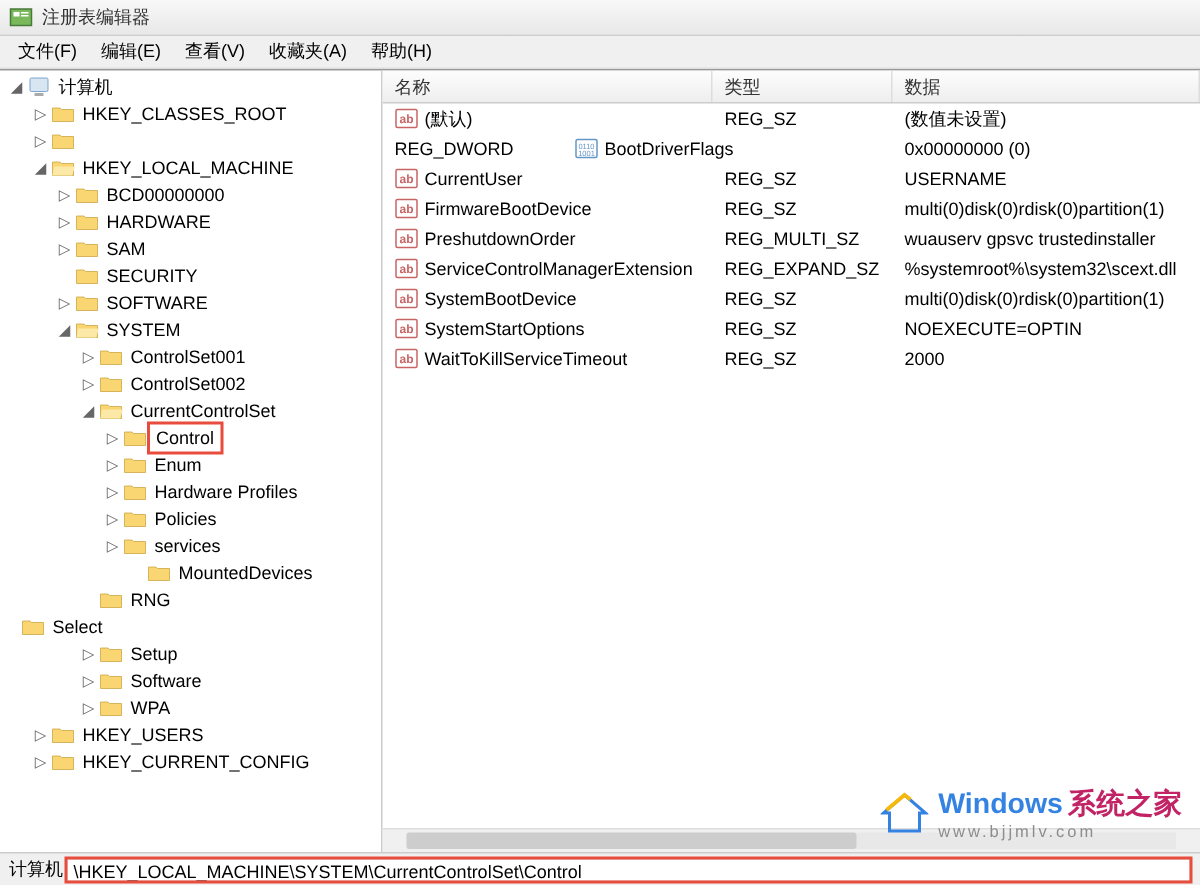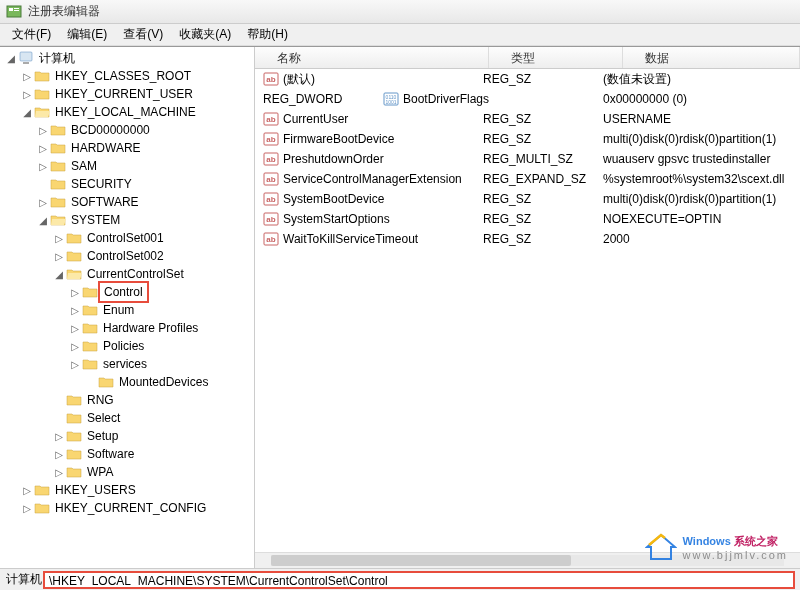--- a/index.html
+++ b/index.html
@@ -16,35 +16,35 @@
     
     .tree-panel { width: 255px; border-right: 1px solid #ccc; overflow-y: auto; overflow-x: hidden; padding: 2px 0; }
     .tree-node { display: flex; align-items: center; height: 18px; white-space: nowrap; cursor: pointer; user-select: none; }
     .tree-expander { width: 14px; height: 14px; display: flex; align-items: center; justify-content: center; font-size: 10px; color: #666; flex-shrink: 0; }
     .tree-icon { width: 16px; height: 14px; margin-right: 3px; flex-shrink: 0; }
     .tree-label { padding: 1px 2px; }
     .tree-label.highlighted { outline: 2px solid #e74c3c; outline-offset: 1px; padding: 1px 3px; }
     
     .list-panel { flex: 1; display: flex; flex-direction: column; overflow: hidden; }
     .list-header { display: flex; height: 22px; background: linear-gradient(#fdfdfd, #eee); border-bottom: 1px solid #ccc; }
-    .list-header-col { padding: 3px 8px; border-right: 1px solid #ddd; font-size: 12px; color: #333; margin-left: 14px; }
+    .list-header-col { padding: 3px 8px; border-right: 1px solid #ddd; font-size: 12px; color: #333; }
     .list-body { flex: 1; overflow: auto; }
     .list-row { display: flex; height: 20px; align-items: center; }
     .list-cell { padding: 2px 8px; white-space: nowrap; overflow: hidden; text-overflow: ellipsis; display: flex; align-items: center; }
     .value-icon { width: 16px; height: 16px; margin-right: 4px; flex-shrink: 0; }
     .scrollbar-placeholder { height: 16px; background: #f0f0f0; border-top: 1px solid #ddd; position: relative; }
     .scroll-track { position: absolute; left: 16px; right: 16px; top: 2px; bottom: 2px; background: #e8e8e8; }
     .scroll-thumb { position: absolute; left: 16px; width: 300px; top: 2px; bottom: 2px; background: #cdcdcd; border-radius: 2px; }
     
     .statusbar { height: 22px; border-top: 1px solid #ccc; background: #f0f0f0; display: flex; align-items: center; padding: 0 6px; font-size: 12px; }
     .statusbar-label { margin-right: 2px; }
     .statusbar-path { flex: 1; outline: 2px solid #e74c3c; outline-offset: -1px; padding: 1px 4px; background: #fff; border: 1px solid #ccc; height: 16px; line-height: 14px; }
     
     .watermark { position: absolute; right: 12px; bottom: 30px; display: flex; align-items: center; gap: 6px; opacity: 0.95; pointer-events: none; }
-    .watermark-text { color: #2a7de1; font-size: 11px; font-weight: bold; }
+    .watermark-text { color: #2a7de1; font-size: 19px; font-weight: bold; }
     .watermark-sub { color: #888; font-size: 11px; display: block; letter-spacing: 2px; }
     
     
     .folder-svg { fill: #f9d671; stroke: #c8a23c; stroke-width: 0.5; }
     .computer-svg { fill: #d8e6f2; stroke: #5a8bbd; stroke-width: 0.5; }
   </style>
 </head>
 <body>
 
 <div class="titlebar">
@@ -81,21 +81,20 @@
       <svg class="tree-icon" viewBox="0 0 16 14">
           <path class="folder-svg" d="M1 3 L6 3 L7 4 L15 4 L15 12 L1 12 Z"></path>
         </svg>
       <span class="tree-label">HKEY_CLASSES_ROOT</span>
     </div>
     <div class="tree-node" style="padding-left:20px">
       <span class="tree-expander">▷</span>
       <svg class="tree-icon" viewBox="0 0 16 14">
           <path class="folder-svg" d="M1 3 L6 3 L7 4 L15 4 L15 12 L1 12 Z"></path>
         </svg>
-      <span class="tree-label">HKEY_CURRENT_USER</span>
     </div>
     <div class="tree-node" style="padding-left:20px">
       <span class="tree-expander">◢</span>
       <svg class="tree-icon" viewBox="0 0 16 14">
           <path class="folder-svg" d="M1 3 L6 3 L7 4 L15 4 L15 12 L1 12 Z"></path>
           <path fill="#fce9a8" d="M2 6 L16 6 L14 12 L1 12 Z"></path>
         </svg>
       <span class="tree-label">HKEY_LOCAL_MACHINE</span>
     </div>
     <div class="tree-node" style="padding-left:36px">
@@ -205,21 +204,21 @@
         </svg>
       <span class="tree-label">MountedDevices</span>
     </div>
     <div class="tree-node" style="padding-left:52px">
       <span class="tree-expander"></span>
       <svg class="tree-icon" viewBox="0 0 16 14">
           <path class="folder-svg" d="M1 3 L6 3 L7 4 L15 4 L15 12 L1 12 Z"></path>
         </svg>
       <span class="tree-label">RNG</span>
     </div>
-    <div class="tree-node" style="padding-left:52px">
+    <div class="tree-node" style="">
       <span class="tree-expander"></span>
       <svg class="tree-icon" viewBox="0 0 16 14">
           <path class="folder-svg" d="M1 3 L6 3 L7 4 L15 4 L15 12 L1 12 Z"></path>
         </svg>
       <span class="tree-label">Select</span>
     </div>
     <div class="tree-node" style="padding-left:52px">
       <span class="tree-expander">▷</span>
       <svg class="tree-icon" viewBox="0 0 16 14">
           <path class="folder-svg" d="M1 3 L6 3 L7 4 L15 4 L15 12 L1 12 Z"></path>

